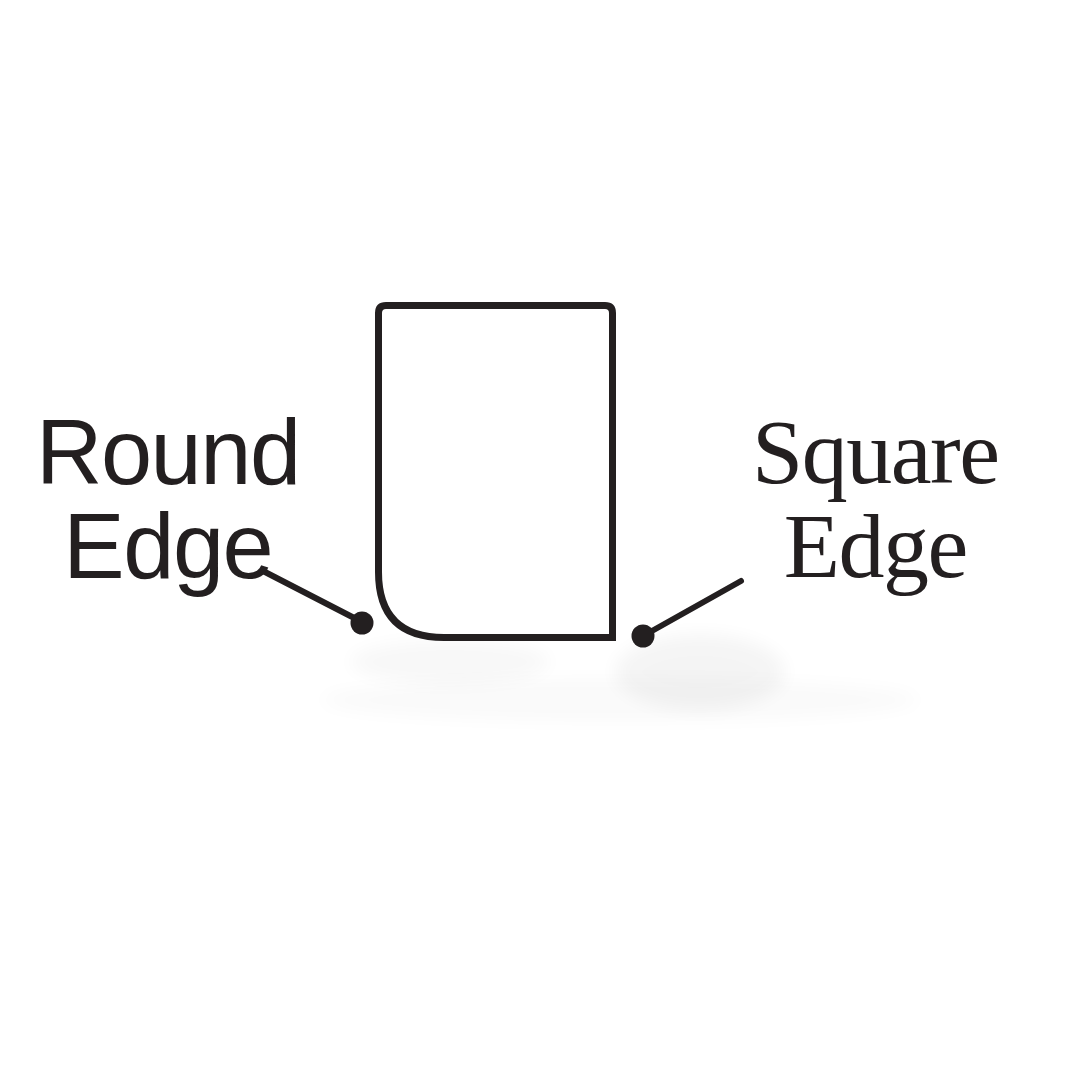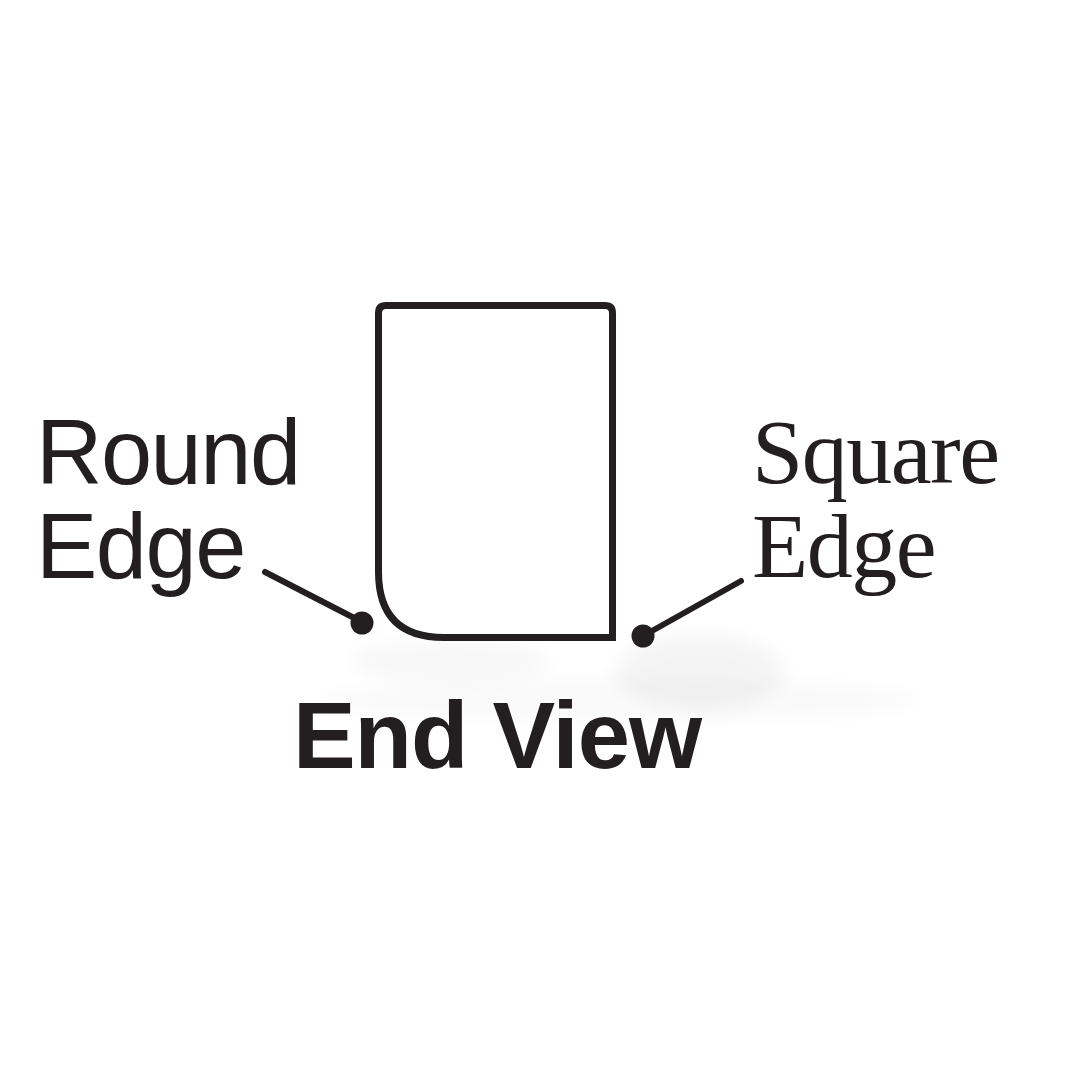--- a/index.html
+++ b/index.html
@@ -12,20 +12,21 @@
     height: 1080px;
     background: var(--bg);
     font-family: "Liberation Sans", "DejaVu Sans", sans-serif;
     overflow: hidden;
   }
   .stage {
     position: relative;
     width: 1080px;
     height: 1080px;
     background: var(--bg);
+    text-align: center;
   }
   .diagram-svg {
     position: absolute;
     left: 0;
     top: 0;
     width: 1080px;
     height: 1080px;
   }
   .label {
     position: absolute;
@@ -85,15 +86,14 @@
     <line x1="643" y1="636" x2="741" y2="581" stroke="var(--ink)" stroke-width="6" stroke-linecap="round"></line>
     <circle cx="643" cy="636" r="11.5" fill="var(--ink)"></circle>
   </svg>
 
   <div class="label label-round">Round
 Edge</div>
 
   <div class="label label-square">Square
 Edge</div>
 
-  <div class="caption">End View</div>
 
 </div>
 
 </body></html>

